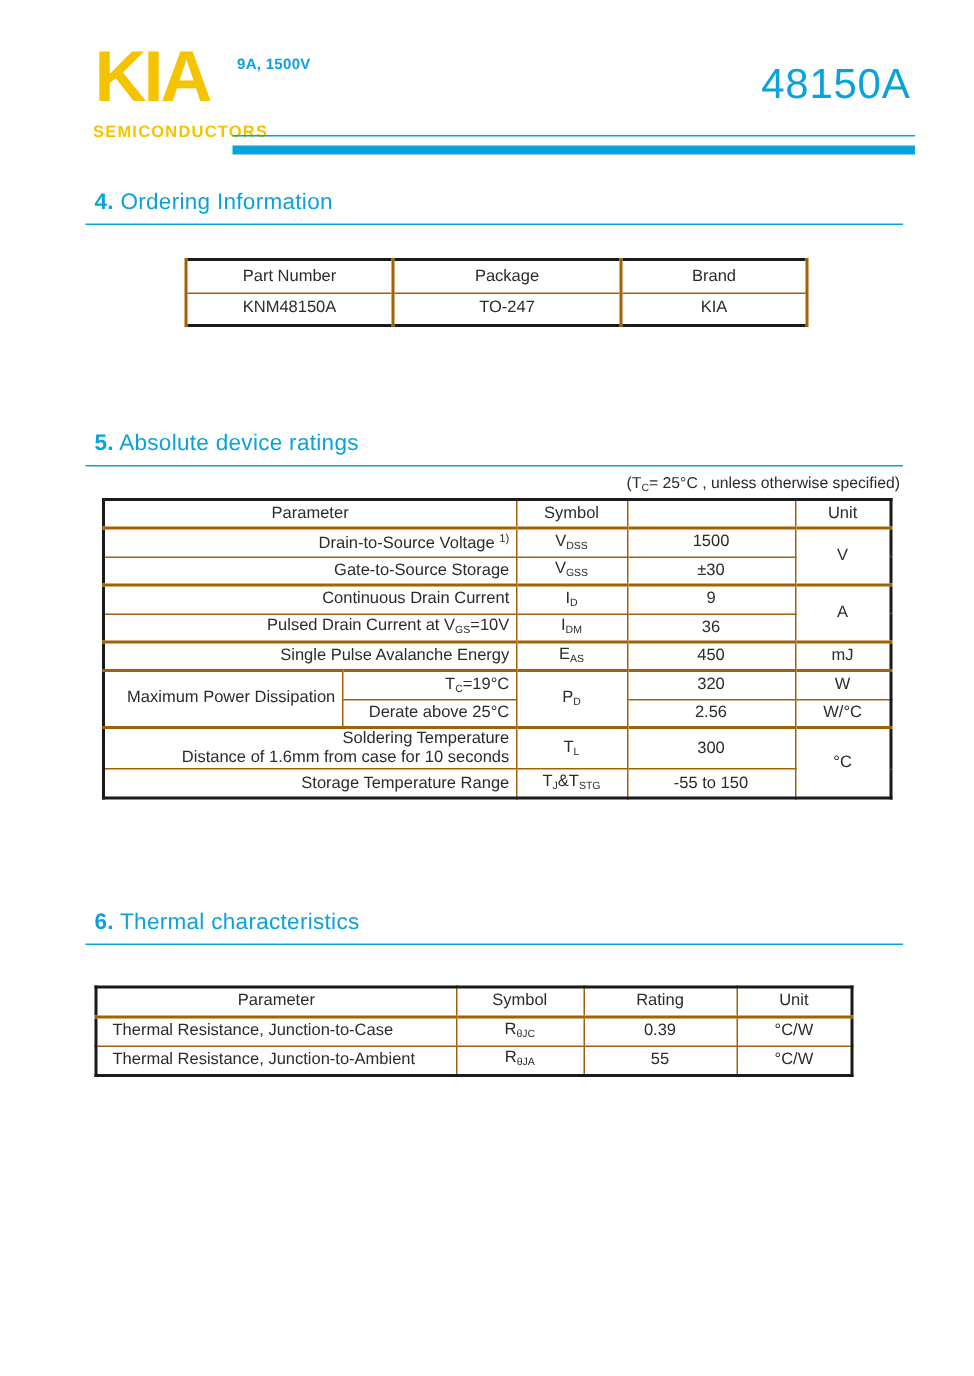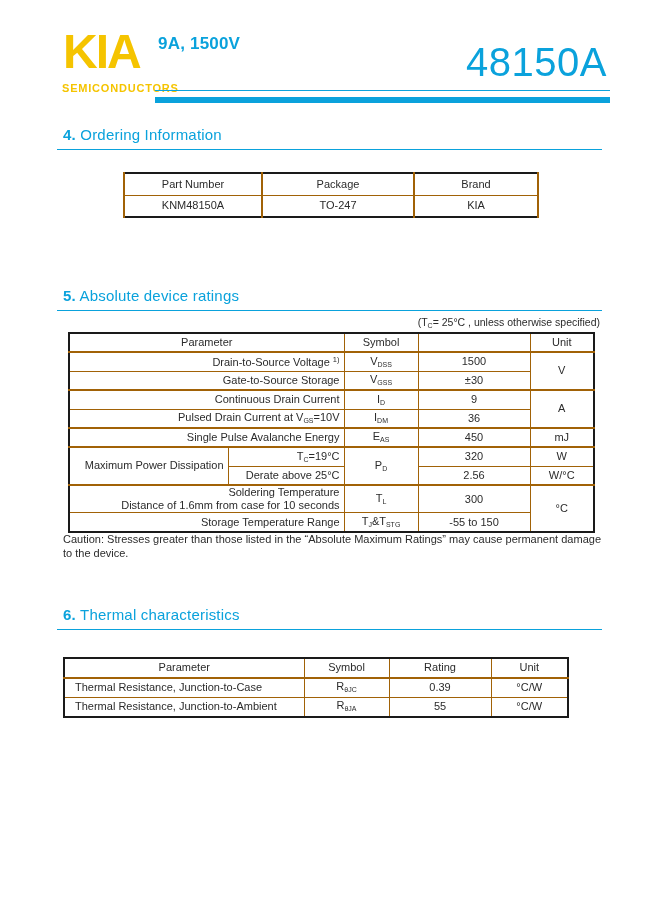--- a/index.html
+++ b/index.html
@@ -17,26 +17,26 @@
     font-size:48px; font-weight:700; letter-spacing:-2px; line-height:1;
     color:#f5c400;
   }
   .logo-sub {
     position:absolute; left:62px; top:82px;
     font-size:11px; font-weight:700; letter-spacing:0.8px;
     color:#f5c400;
   }
   .spec {
     position:absolute; left:158px; top:34px;
-    font-size:17px; font-weight:700; line-height:19px; letter-spacing:0.2px;
+    font-size:10px; font-weight:700; line-height:19px; letter-spacing:0.2px;
     color:#0aa2dc;
   }
   .partno {
     position:absolute; right:42px; top:40px;
-    font-size:40px; font-weight:400; color:#0aa2dc; letter-spacing:0.5px;
+    font-size:28px; font-weight:400; color:#0aa2dc; letter-spacing:0.5px;
   }
   .hline { position:absolute; left:155px; right:39px; background:#0aa2dc; }
   .hline.thin  { top:90px; height:1px; }
   .hline.thick { top:97px; height:6px; }
 
   
   .section-title {
     position:absolute; left:57px; width:545px;
     border-bottom:1.5px solid #0aa2dc;
     padding:0 0 6px 6px;
@@ -202,21 +202,20 @@
       <td rowspan="2">°C</td>
     </tr>
     <tr>
       <td colspan="2" class="pl">Storage Temperature Range</td>
       <td><span>T</span><span class="sb">J</span><span>&amp;T</span><span class="sb">STG</span></td>
       <td>-55 to 150</td>
     </tr>
   </tbody>
     </table>
 
-  <div class="caution">Caution: Stresses greater than those listed in the “Absolute Maximum Ratings” may cause permanent damage to the device.</div>
 
   <div id="sec6" class="section-title">
     <span class="num">6.</span>
     <span>Thermal characteristics</span>
   </div>
 
   <table id="tbl-th">
     <colgroup>
         <col style="width:240px">
         <col style="width:85px">

